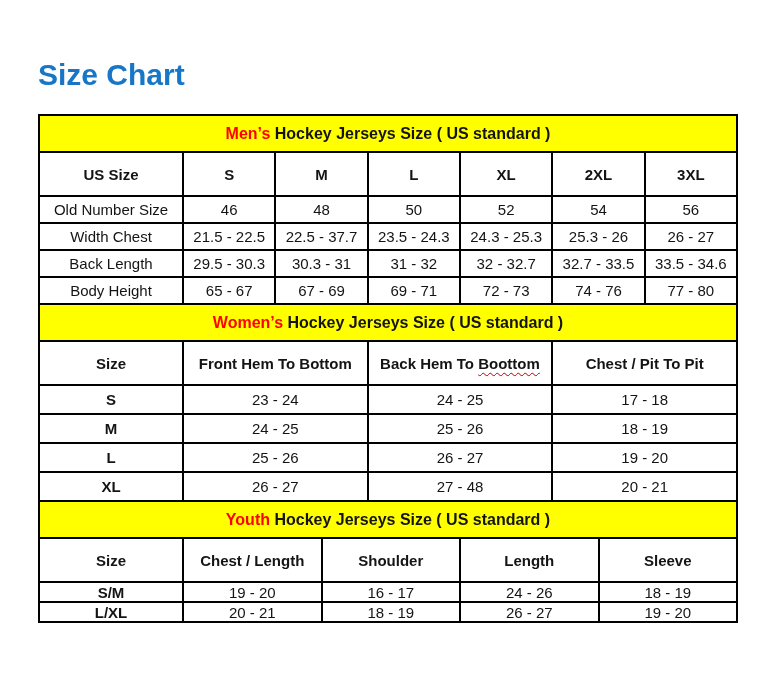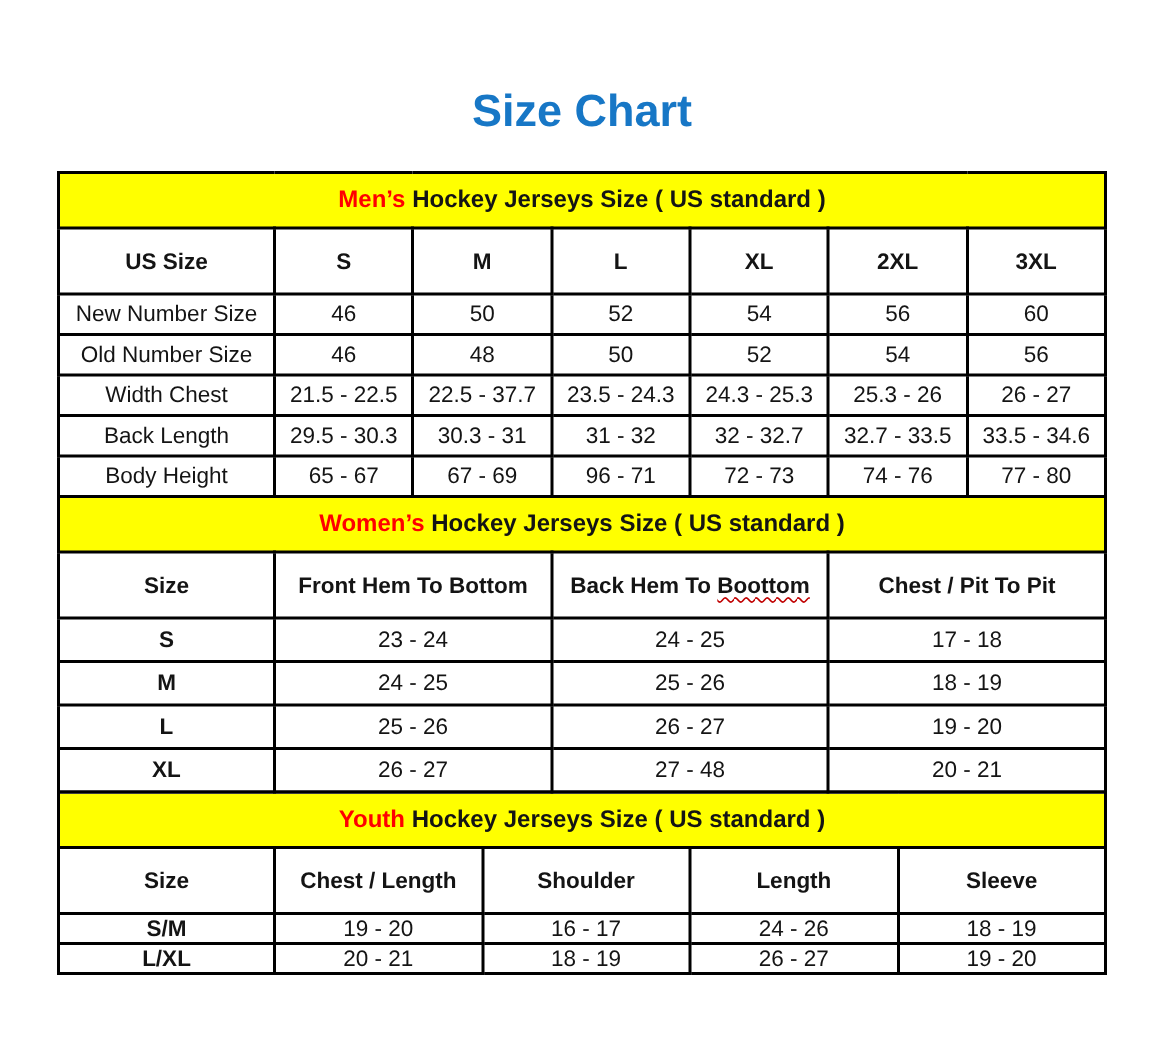--- a/index.html
+++ b/index.html
@@ -7,21 +7,21 @@
     margin: 0; padding: 0;
     width: 776px; height: 692px;
     background: #ffffff;
     font-family: "Liberation Sans", sans-serif;
     color: #141414;
   }
   .page { width: 776px; height: 692px; overflow: hidden; }
   .title {
     width: 700px;
     margin: 58px 0 22px 38px;
-    text-align: center;
+    text-align: left;
     font-size: 30px;
     font-weight: 700;
     color: #1777C6;
     letter-spacing: 0px;
   }
   .tables { width: 700px; margin-left: 38px; }
   table {
     width: 700px;
     border-collapse: collapse;
     table-layout: fixed;
@@ -86,29 +86,20 @@
         <tr class="head-row">
           <th>US Size</th>
           <th>S</th>
           <th>M</th>
           <th>L</th>
           <th>XL</th>
           <th>2XL</th>
           <th>3XL</th>
         </tr>
         <tr class="data-row">
-          <td>New Number Size</td>
-          <td>46</td>
-          <td>50</td>
-          <td>52</td>
-          <td>54</td>
-          <td>56</td>
-          <td>60</td>
-        </tr>
-        <tr class="data-row">
           <td>Old Number Size</td>
           <td>46</td>
           <td>48</td>
           <td>50</td>
           <td>52</td>
           <td>54</td>
           <td>56</td>
         </tr>
         <tr class="data-row">
           <td>Width Chest</td>
@@ -125,21 +116,21 @@
           <td>30.3 - 31</td>
           <td>31 - 32</td>
           <td>32 - 32.7</td>
           <td>32.7 - 33.5</td>
           <td>33.5 - 34.6</td>
         </tr>
         <tr class="data-row">
           <td>Body Height</td>
           <td>65 - 67</td>
           <td>67 - 69</td>
-          <td>96 - 71</td>
+          <td>69 - 71</td>
           <td>72 - 73</td>
           <td>74 - 76</td>
           <td>77 - 80</td>
         </tr>
       </tbody>
     </table>
 
     <table class="womens">
       <colgroup>
         <col class="c-label">

